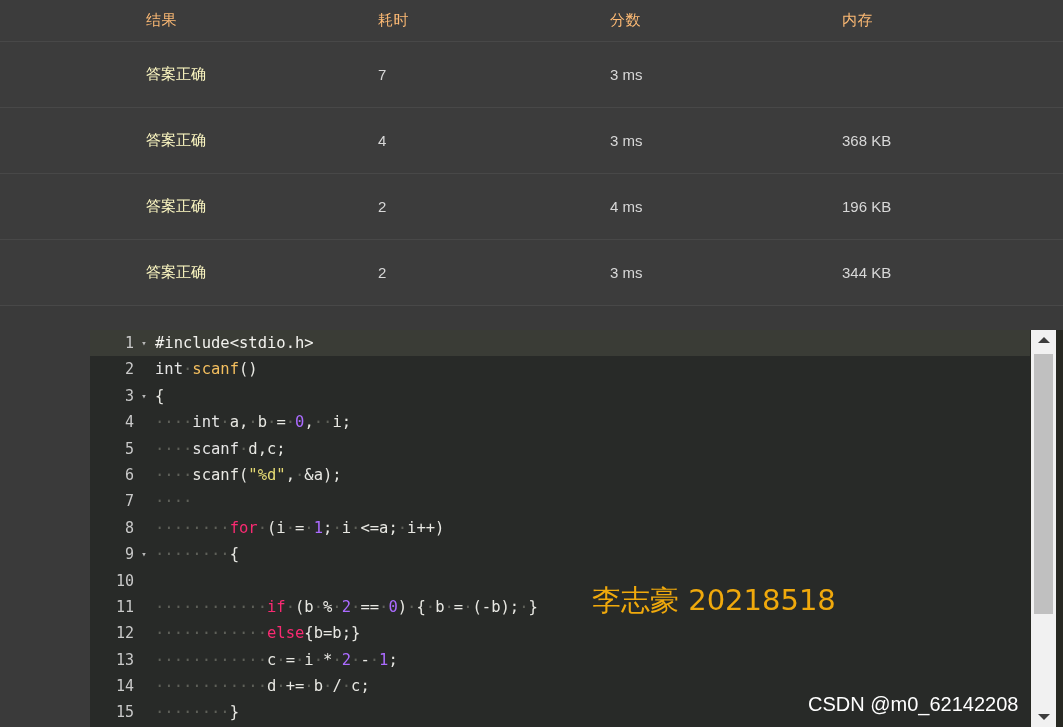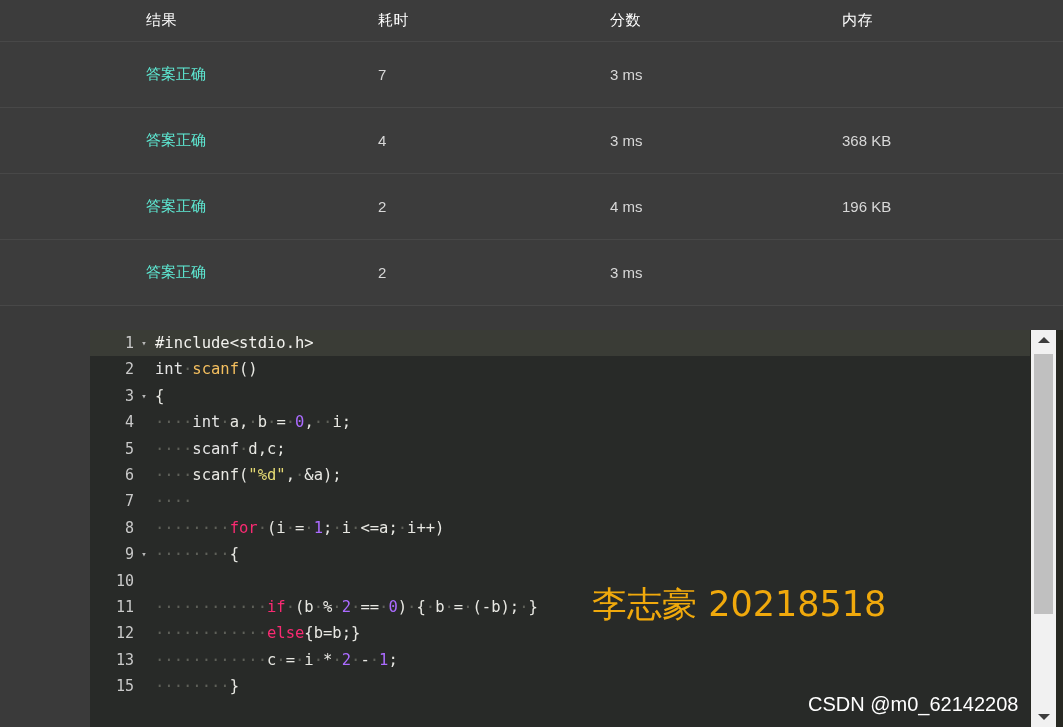--- a/index.html
+++ b/index.html
@@ -35,26 +35,26 @@
     box-sizing: border-box;
     padding-left: 0;
     font-size: 15px;
   }
   .col-result  { width: 232px; margin-left: 146px; }
   .col-score   { width: 232px; }
   .col-time    { width: 232px; }
   .col-memory  { width: 221px; }
 
   .header-cell {
-    color: #ffffff;
+    color: #fdba74;
     font-size: 15px;
     letter-spacing: 0.5px;
   }
   .cell-verdict {
-    color: #5eead4;
+    color: #fef9c3;
     font-size: 15px;
   }
   .cell-value {
     color: #d8d8d8;
     font-size: 15px;
   }
 
   
   .editor-wrap {
     position: absolute;
@@ -110,21 +110,21 @@
   .tk-str  { color: #e6db74; }       
   .tk-pre  { color: #f2f2ee; }       
   .tk-ws   { color: #5e6059; }       
 
   
   .name-watermark {
     position: absolute;
     left: 592px;
     top: 581px;
     color: #f0a90c;
-    font-size: 35px;
+    font-size: 29px;
     font-family: "DejaVu Sans", sans-serif;
     white-space: nowrap;
     pointer-events: none;
   }
   .csdn-watermark {
     position: absolute;
     left: 808px;
     top: 693px;
     color: #ffffff;
     font-size: 20px;
@@ -196,38 +196,40 @@
     <div class="cell col-result cell-verdict">答案正确</div>
     <div class="cell col-score cell-value">2</div>
     <div class="cell col-time cell-value">4 ms</div>
     <div class="cell col-memory cell-value">196 KB</div>
   </div>
 
   <div class="table-row">
     <div class="cell col-result cell-verdict">答案正确</div>
     <div class="cell col-score cell-value">2</div>
     <div class="cell col-time cell-value">3 ms</div>
+    <div class="cell col-memory cell-value">344 KB</div>
   </div>
 </div>
 
 <div class="editor-wrap">
   <div class="editor-surface" id="editor-surface">
       <div class="code-line active"><span class="gutter">1</span><span class="fold">▾</span><span class="code-text"><span class="tk-pre">#include&lt;stdio.h&gt;</span></span></div>
       <div class="code-line"><span class="gutter">2</span><span class="fold"></span><span class="code-text"><span class="tk-type">int</span><span class="tk-ws">·</span><span class="tk-fn">scanf</span><span>()</span></span></div>
       <div class="code-line"><span class="gutter">3</span><span class="fold">▾</span><span class="code-text"><span>{</span></span></div>
       <div class="code-line"><span class="gutter">4</span><span class="fold"></span><span class="code-text"><span class="tk-ws">····</span><span class="tk-type">int</span><span class="tk-ws">·</span><span>a,</span><span class="tk-ws">·</span><span>b</span><span class="tk-ws">·</span><span>=</span><span class="tk-ws">·</span><span class="tk-num">0</span><span>,</span><span class="tk-ws">··</span><span>i;</span></span></div>
       <div class="code-line"><span class="gutter">5</span><span class="fold"></span><span class="code-text"><span class="tk-ws">····</span><span class="tk-type">scanf</span><span class="tk-ws">·</span><span>d,c;</span></span></div>
       <div class="code-line"><span class="gutter">6</span><span class="fold"></span><span class="code-text"><span class="tk-ws">····</span><span>scanf(</span><span class="tk-str">"%d"</span><span>,</span><span class="tk-ws">·</span><span>&amp;a);</span></span></div>
       <div class="code-line"><span class="gutter">7</span><span class="fold"></span><span class="code-text"><span class="tk-ws">····</span></span></div>
       <div class="code-line"><span class="gutter">8</span><span class="fold"></span><span class="code-text"><span class="tk-ws">········</span><span class="tk-kw">for</span><span class="tk-ws">·</span><span>(i</span><span class="tk-ws">·</span><span>=</span><span class="tk-ws">·</span><span class="tk-num">1</span><span>;</span><span class="tk-ws">·</span><span>i</span><span class="tk-ws">·</span><span>&lt;=a;</span><span class="tk-ws">·</span><span>i++)</span></span></div>
       <div class="code-line"><span class="gutter">9</span><span class="fold">▾</span><span class="code-text"><span class="tk-ws">········</span><span>{</span></span></div>
       <div class="code-line"><span class="gutter">10</span><span class="fold"></span></div>
       <div class="code-line"><span class="gutter">11</span><span class="fold"></span><span class="code-text"><span class="tk-ws">············</span><span class="tk-kw">if</span><span class="tk-ws">·</span><span>(b</span><span class="tk-ws">·</span><span>%</span><span class="tk-ws">·</span><span class="tk-num">2</span><span class="tk-ws">·</span><span>==</span><span class="tk-ws">·</span><span class="tk-num">0</span><span>)</span><span class="tk-ws">·</span><span>{</span><span class="tk-ws">·</span><span>b</span><span class="tk-ws">·</span><span>=</span><span class="tk-ws">·</span><span>(-b);</span><span class="tk-ws">·</span><span>}</span></span></div>
       <div class="code-line"><span class="gutter">12</span><span class="fold"></span><span class="code-text"><span class="tk-ws">············</span><span class="tk-kw">else</span><span>{b=b;}</span></span></div>
       <div class="code-line"><span class="gutter">13</span><span class="fold"></span><span class="code-text"><span class="tk-ws">············</span><span>c</span><span class="tk-ws">·</span><span>=</span><span class="tk-ws">·</span><span>i</span><span class="tk-ws">·</span><span>*</span><span class="tk-ws">·</span><span class="tk-num">2</span><span class="tk-ws">·</span><span>-</span><span class="tk-ws">·</span><span class="tk-num">1</span><span>;</span></span></div>
+      <div class="code-line"><span class="gutter">14</span><span class="fold"></span><span class="code-text"><span class="tk-ws">············</span><span>d</span><span class="tk-ws">·</span><span>+=</span><span class="tk-ws">·</span><span>b</span><span class="tk-ws">·</span><span>/</span><span class="tk-ws">·</span><span>c;</span></span></div>
       <div class="code-line"><span class="gutter">15</span><span class="fold"></span><span class="code-text"><span class="tk-ws">········</span><span>}</span></span></div>
     </div>
 </div>
 
 <div class="name-watermark">李志豪 20218518</div>
 <div class="csdn-watermark">CSDN @m0_62142208</div>
 
 <div class="scrollbar">
   <div class="sb-arrow sb-arrow-up">
     <div class="sb-tri sb-tri-up"></div>

